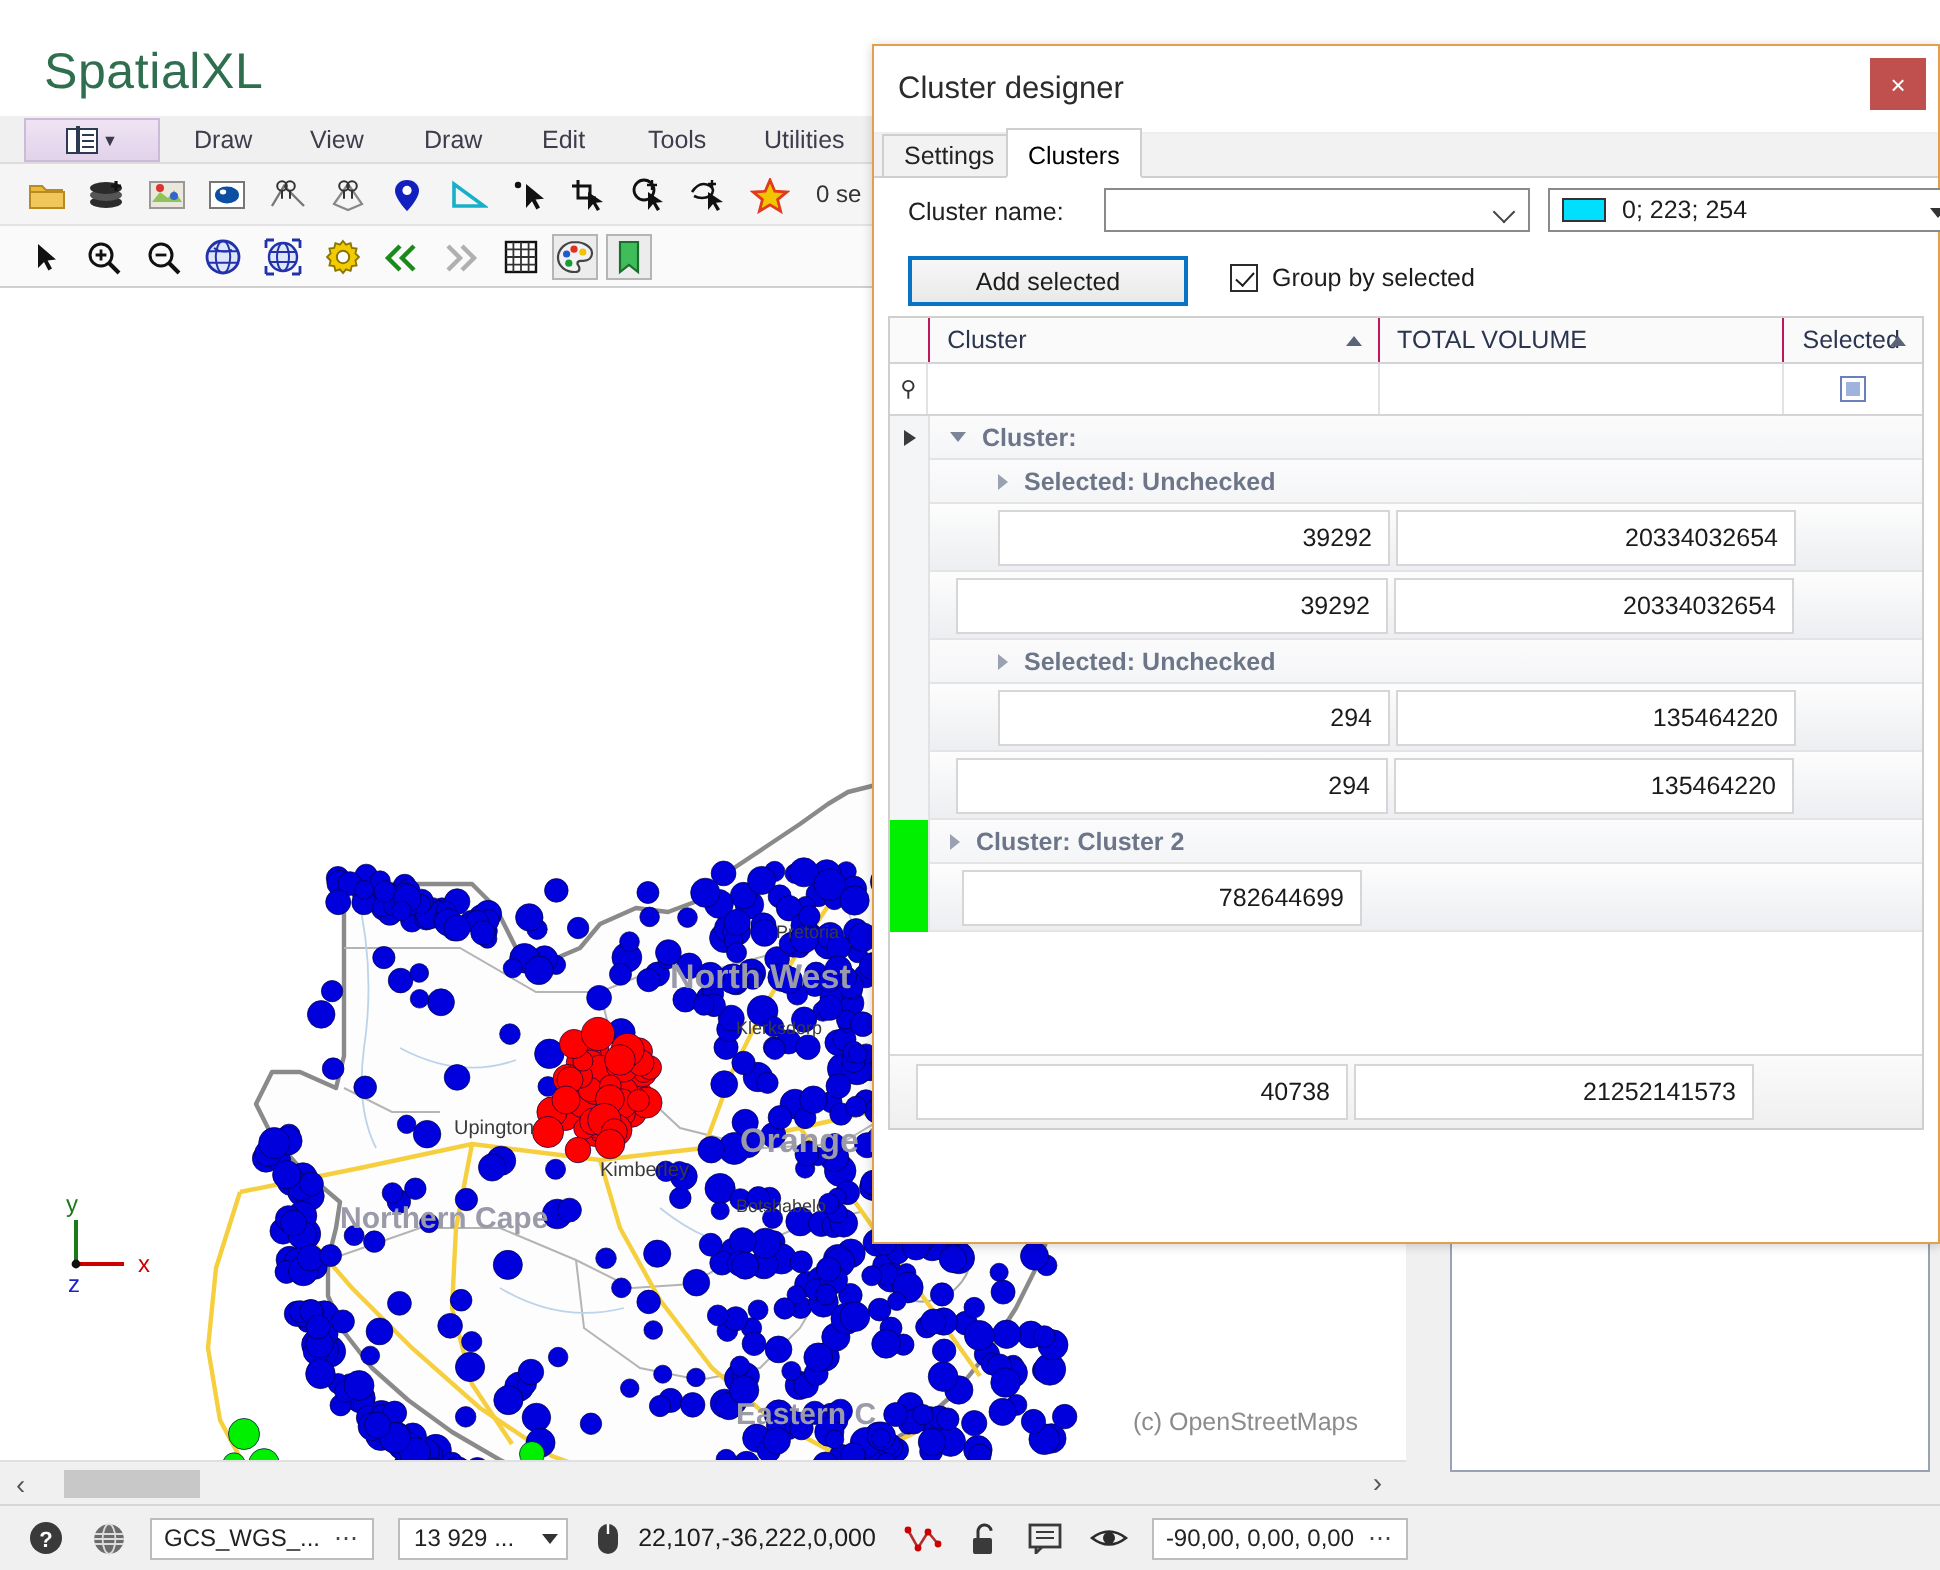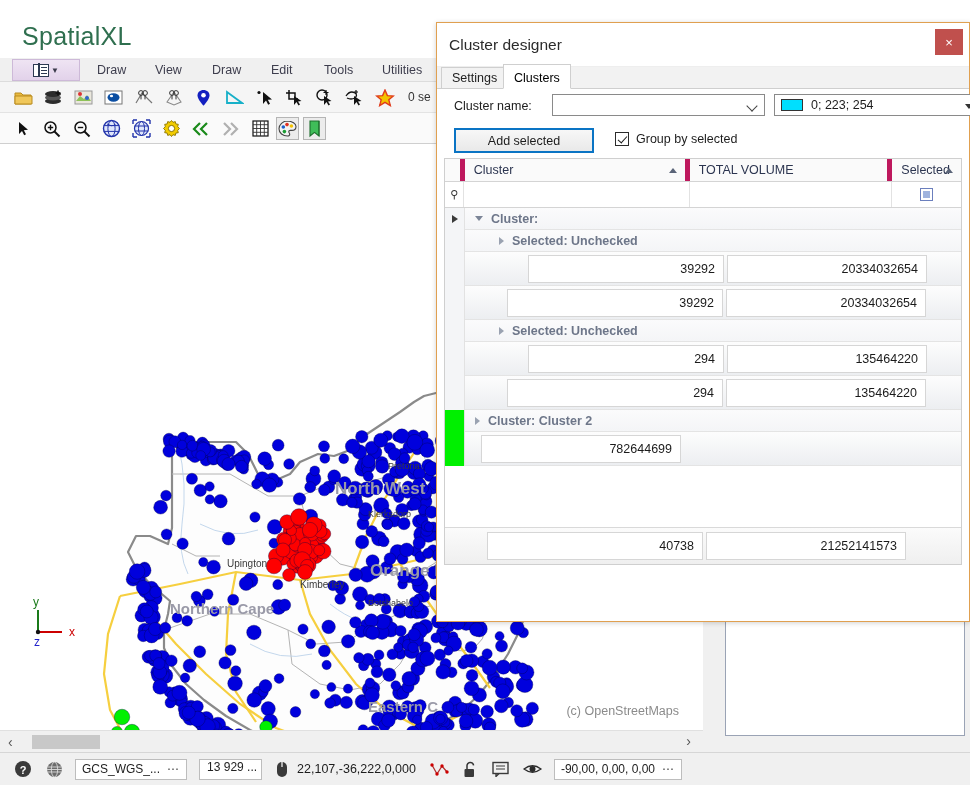--- a/index.html
+++ b/index.html
@@ -128,21 +128,21 @@
   .sb-field {
     height: 21px; background: #fff; border: 1px solid #bdbdbd;
     display: flex; align-items: center; padding: 0 6px; gap: 7px;
     font-size: 12px; color: #222; margin-left: 12px; text-align: center;
   }
   .sb-field .dots { color: #444; letter-spacing: 1px; font-size: 12px; }
   .sb-text { font-size: 12.5px; color: #1c1c1c; margin-left: 9px; }
   .sb-drop {
     height: 21px; background: #fff; border: 1px solid #bdbdbd;
     display: flex; align-items: center; padding: 0 4px 0 7px; gap: 14px;
-    font-size: 12px; color: #222; margin-left: 12px; flex-direction: column;
+    font-size: 12px; color: #222; margin-left: 12px;
   }
   .sb-drop .tri { border-left: 4px solid transparent; border-right: 4px solid transparent;
                   border-top: 5px solid #333; }
 
   
   .dialog {
     position: absolute; left: 436px; top: 22px; width: 534px; height: 600px;
     background: #ffffff;
     border: 1px solid #e0a050;
     box-shadow: 0 1px 5px rgba(0,0,0,0.18);
@@ -236,21 +236,21 @@
   .grid {
     position: relative; margin: 0 7px; width: 518px;
     border: 1px solid #cfcfcf; background: #fff;
   }
   .grid-head {
     display: flex; height: 23px; background: #fafafa;
     border-bottom: 1px solid #d4d4d4;
   }
   .gh-cell {
     display: flex; align-items: center; font-size: 12.5px; color: #2c3550;
-    padding-left: 9px; border-right: 5px solid #be185d; position: relative;
+    padding-left: 9px; border-right: 1px solid #be185d; position: relative;
     height: 100%;
   }
   .gh-cell .sortasc {
     position: absolute; right: 8px; top: 9px;
     border-left: 4px solid transparent; border-right: 4px solid transparent;
     border-bottom: 5px solid #5a6478;
   }
   .c-ind  { width: 20px; }
   .c-clus { width: 233px; }
   .c-vol  { width: 210px; }
@@ -299,21 +299,21 @@
     flex: 1; display: flex; align-items: center; height: 34px;
     background: linear-gradient(#fdfdfd,#eceef1);
     border-bottom: 1px solid #e4e4e4;
     padding-left: 0;
   }
   .datarow.indent2 { padding-left: 34px; }
   .datarow.indent1 { padding-left: 13px; }
   .dcell {
     height: 28px; background: #fff; border: 1px solid #d6d6d6;
     display: flex; align-items: center; justify-content: flex-end;
-    padding-right: 8px; font-size: 12.5px; color: #1b1b1b; margin-left: 29px;
+    padding-right: 8px; font-size: 12.5px; color: #1b1b1b;
   }
   .dcell.w-clus { width: 196px; }
   .dcell.w-clus-n { width: 216px; }
   .dcell.w-vol  { width: 200px; margin-left: 3px; }
 
   .grid-blank { height: 62px; background: #fff; border-bottom: 1px solid #d9d9d9; }
   .grid-footer {
     display: flex; align-items: center; height: 36px;
     background: linear-gradient(#fbfbfb,#efefef);
     padding-left: 13px;

